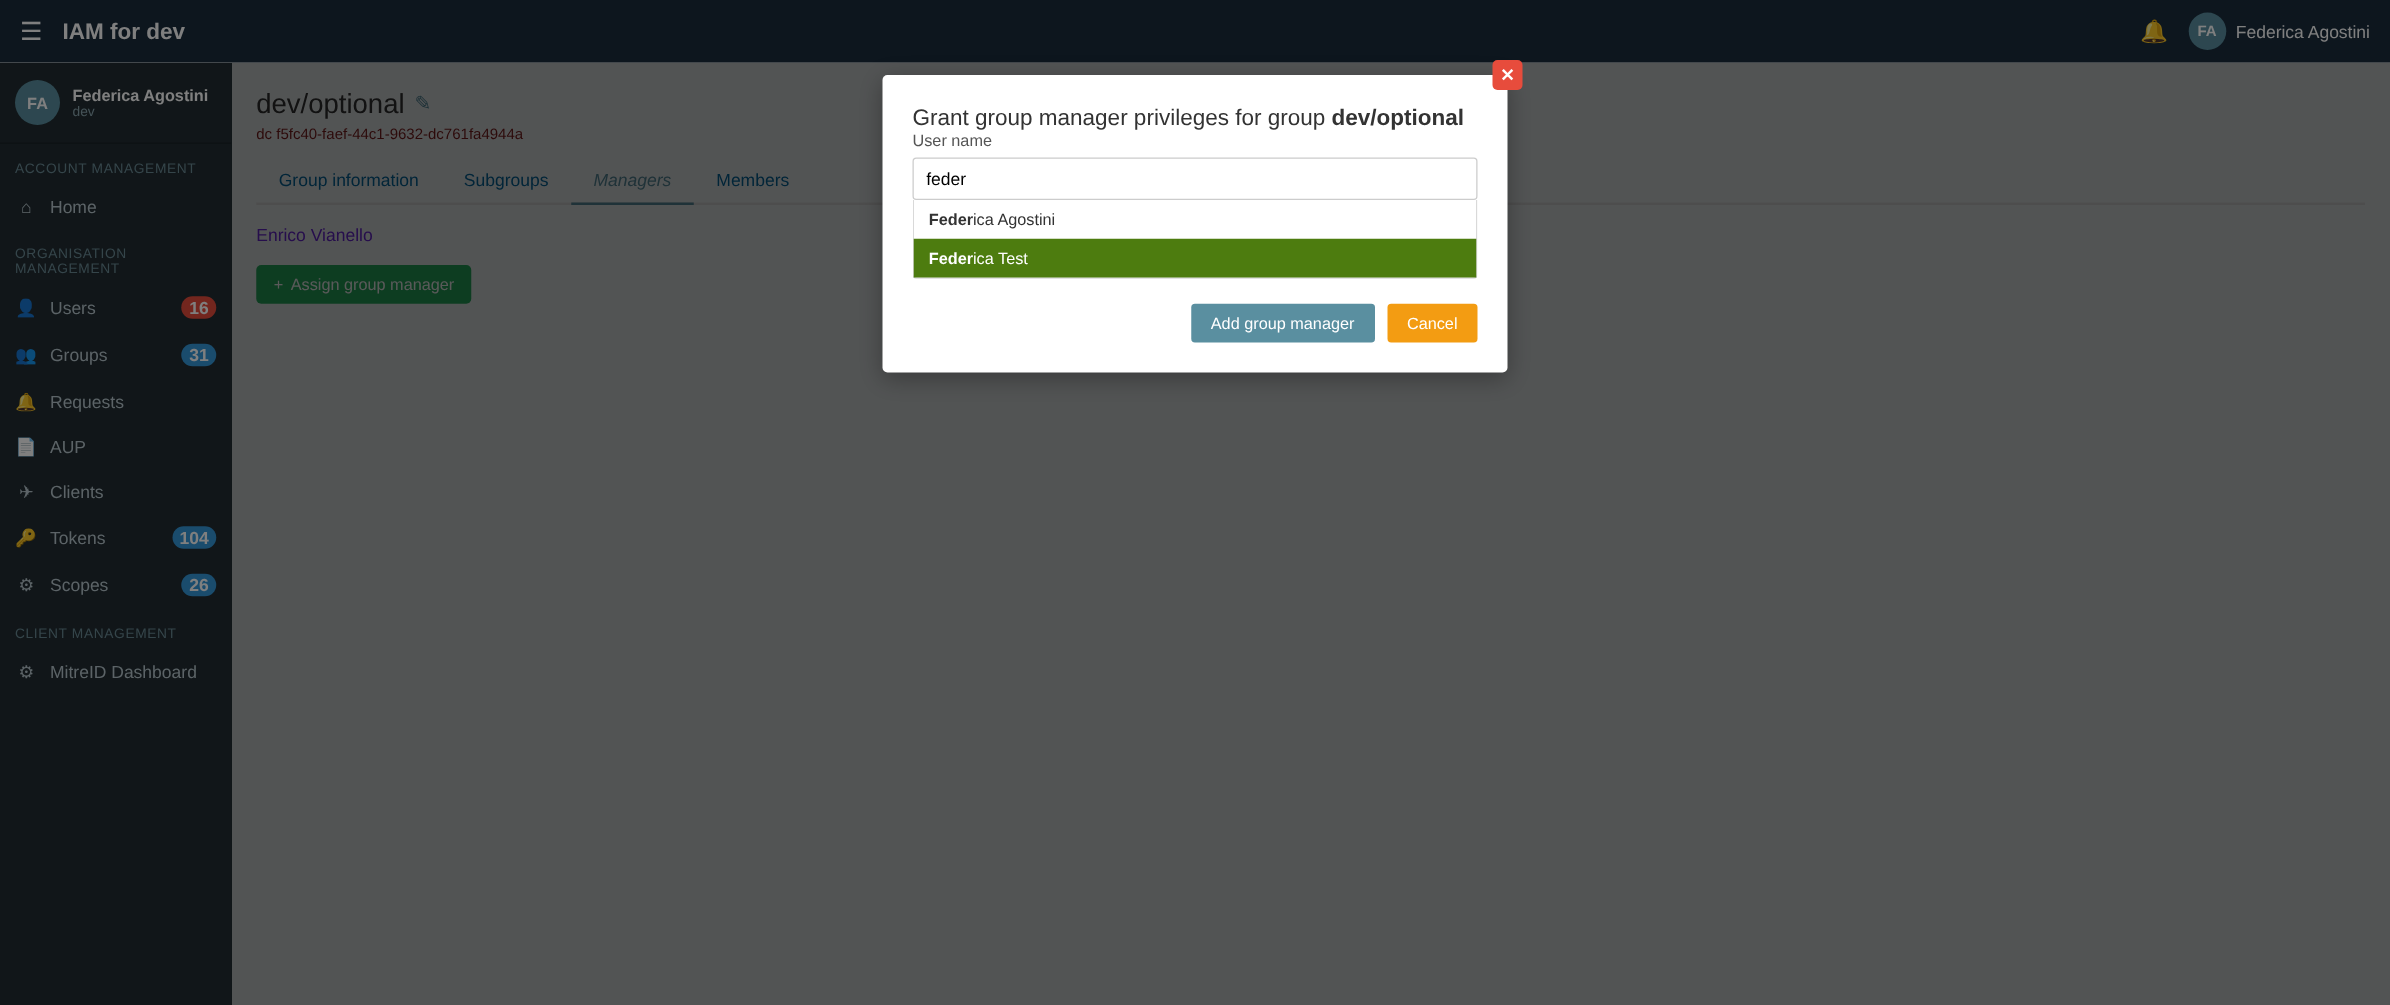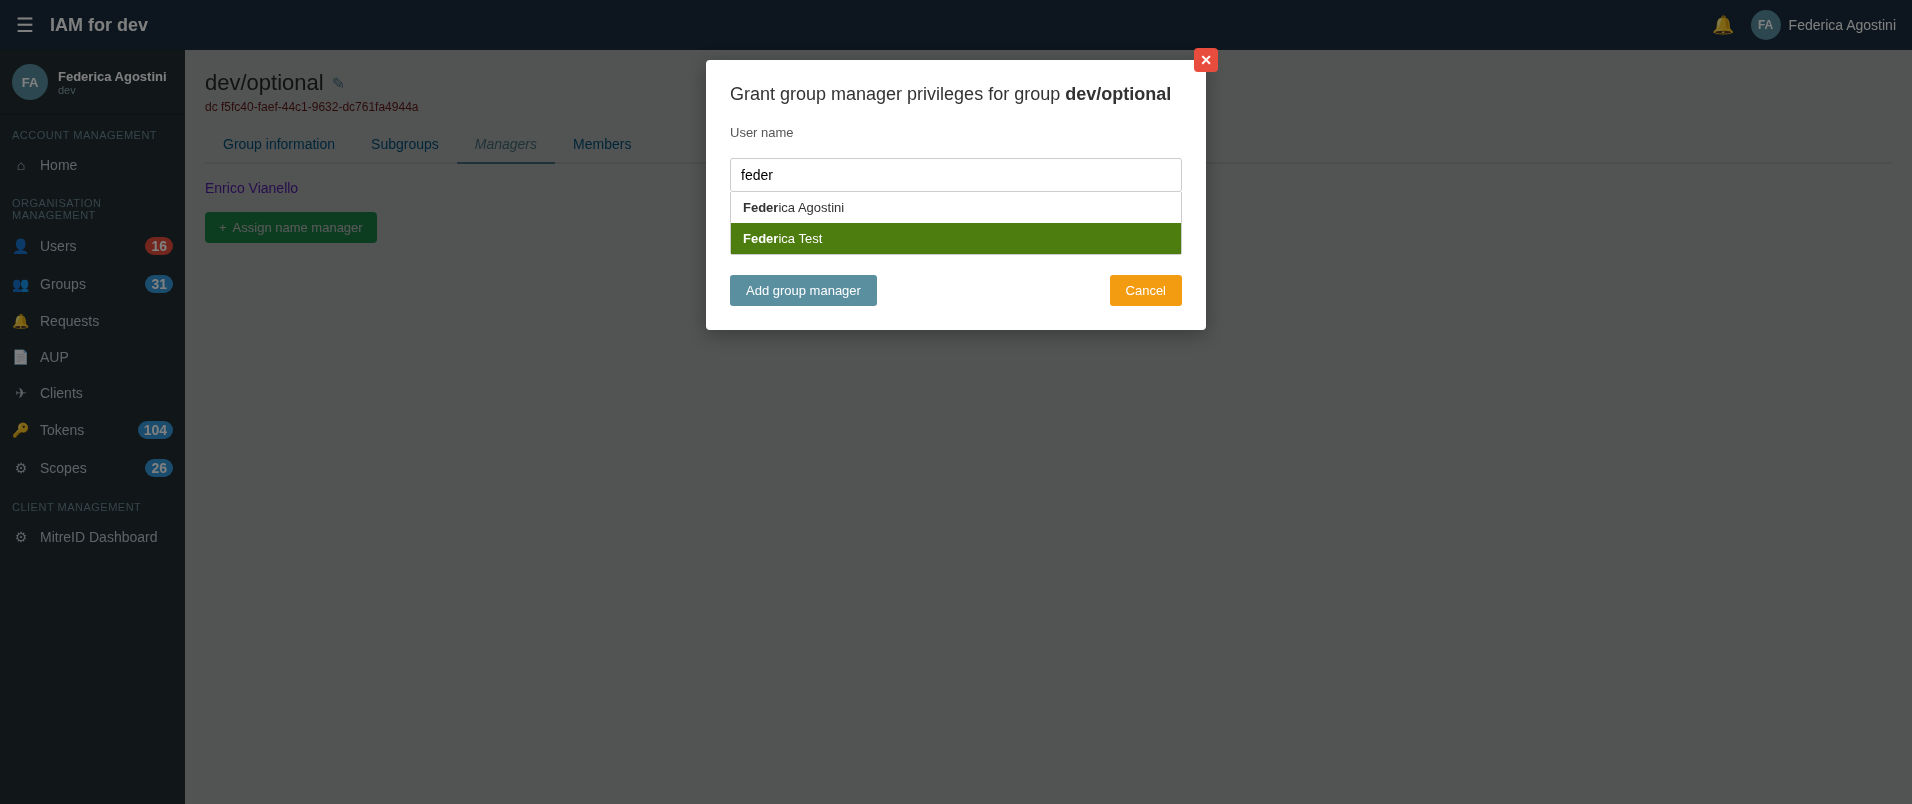--- a/index.html
+++ b/index.html
@@ -98,46 +98,46 @@
       position: fixed; top: 0; left: 0; right: 0; bottom: 0;
       background: rgba(0,0,0,0.5); z-index: 200;
       display: flex; align-items: flex-start; justify-content: center; padding-top: 60px;
     }
 
     
     .modal {
       background: #fff; border-radius: 4px; width: 500px;
       padding: 24px; position: relative; box-shadow: 0 5px 20px rgba(0,0,0,0.3);
     }
-    .modal-title { font-size: 18px; color: #333; margin-bottom: 20px; font-weight: 400; }
+    .modal-title { font-size: 18px; color: #333; font-weight: 400; }
     .modal-title strong { font-weight: 700; }
     .modal-close {
       position: absolute; top: -12px; right: -12px;
       width: 24px; height: 24px; background: #e74c3c; border-radius: 4px;
       color: #fff; display: flex; align-items: center; justify-content: center;
       cursor: pointer; font-size: 14px; font-weight: bold;
     }
     .form-group { margin-bottom: 16px; }
-    .form-label { font-size: 13px; color: #555; margin-bottom: 18px; display: block; }
+    .form-label { font-size: 13px; color: #555; margin-bottom: 6px; display: block; }
     .form-input {
       width: 100%; padding: 8px 10px; border: 1px solid #ccc; border-radius: 3px;
       font-size: 14px; outline: none;
     }
 
     
     .autocomplete-dropdown {
       border: 1px solid #ccc; border-top: none; border-radius: 0 0 3px 3px;
       background: #fff; list-style: none;
     }
     .autocomplete-item {
       padding: 8px 12px; cursor: pointer; font-size: 13px; color: #333;
     }
     .autocomplete-item.selected { background: #4d7c0f; color: #fff; }
 
-    .modal-footer { display: flex; justify-content: space-between; gap: 28px; margin-top: 20px; }
+    .modal-footer { display: flex; justify-content: flex-end; gap: 10px; margin-top: 20px; }
     .btn-primary {
       background: #5a8fa0; color: #fff; border: none; padding: 8px 16px;
       border-radius: 3px; cursor: pointer; font-size: 13px;
     }
     .btn-warning {
       background: #f39c12; color: #fff; border: none; padding: 4px 16px;
       border-radius: 3px; cursor: pointer; font-size: 13px;
     }
 
     
@@ -264,21 +264,21 @@
     <div class="tab active">Managers</div>
     <div class="tab">Members</div>
   </div>
 
   <div>
     <a href="#" class="manager-link">Enrico Vianello</a>
   </div>
 
   <button class="btn-assign">
     <span>+</span>
-    <span>Assign name manager</span>
+    <span>Assign group manager</span>
   </button>
 </div>
 
 <div class="overlay">
   <div class="modal">
     <div class="modal-close">✕</div>
 
     <div class="modal-title">
       <span>Grant group manager privileges for group </span><strong>dev/optional</strong>
     </div>

